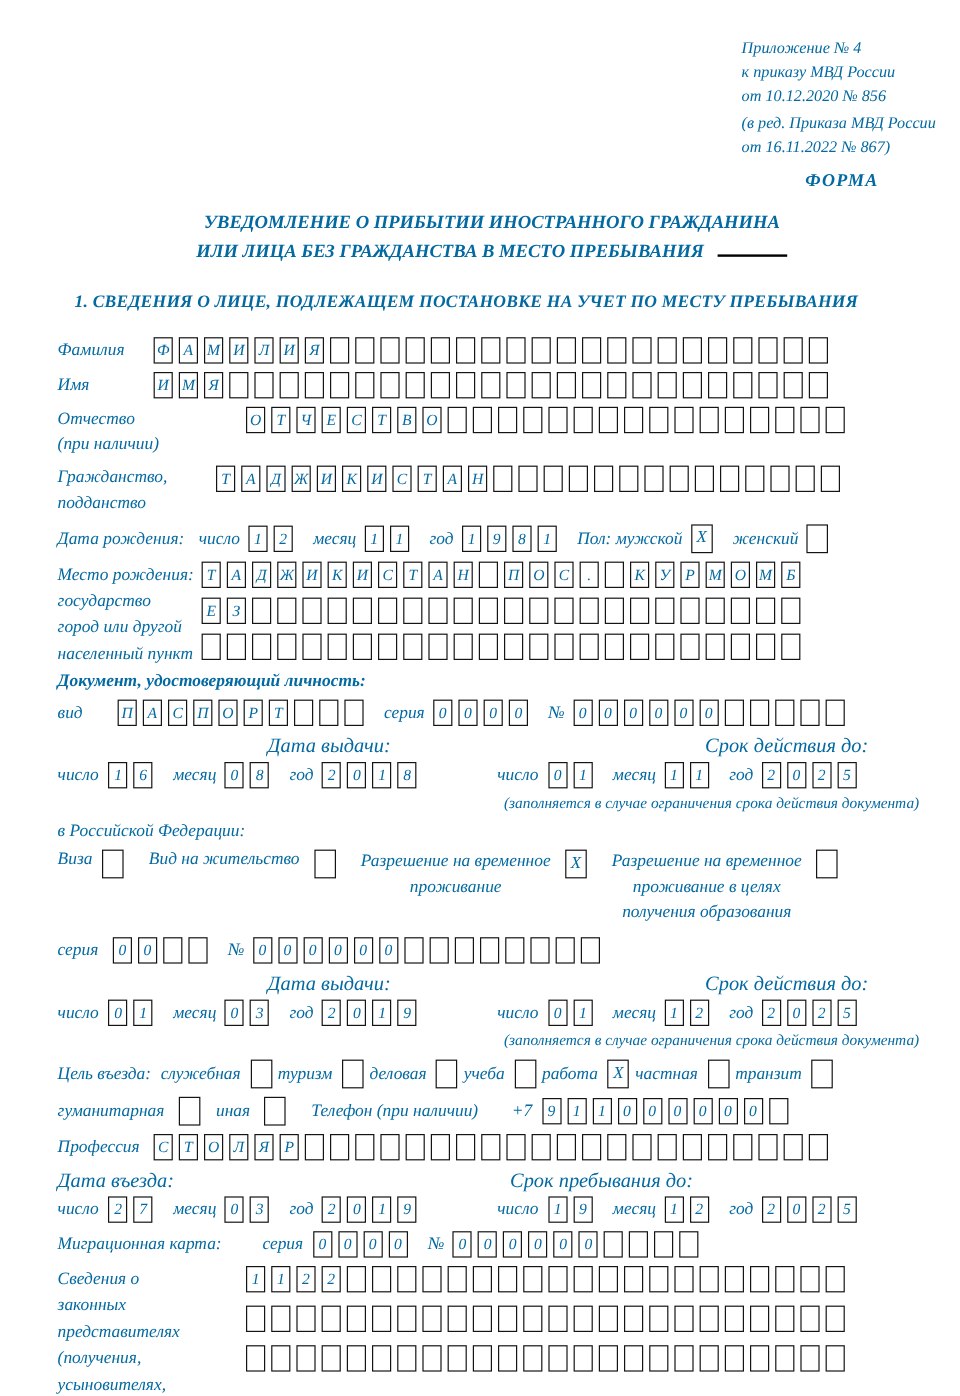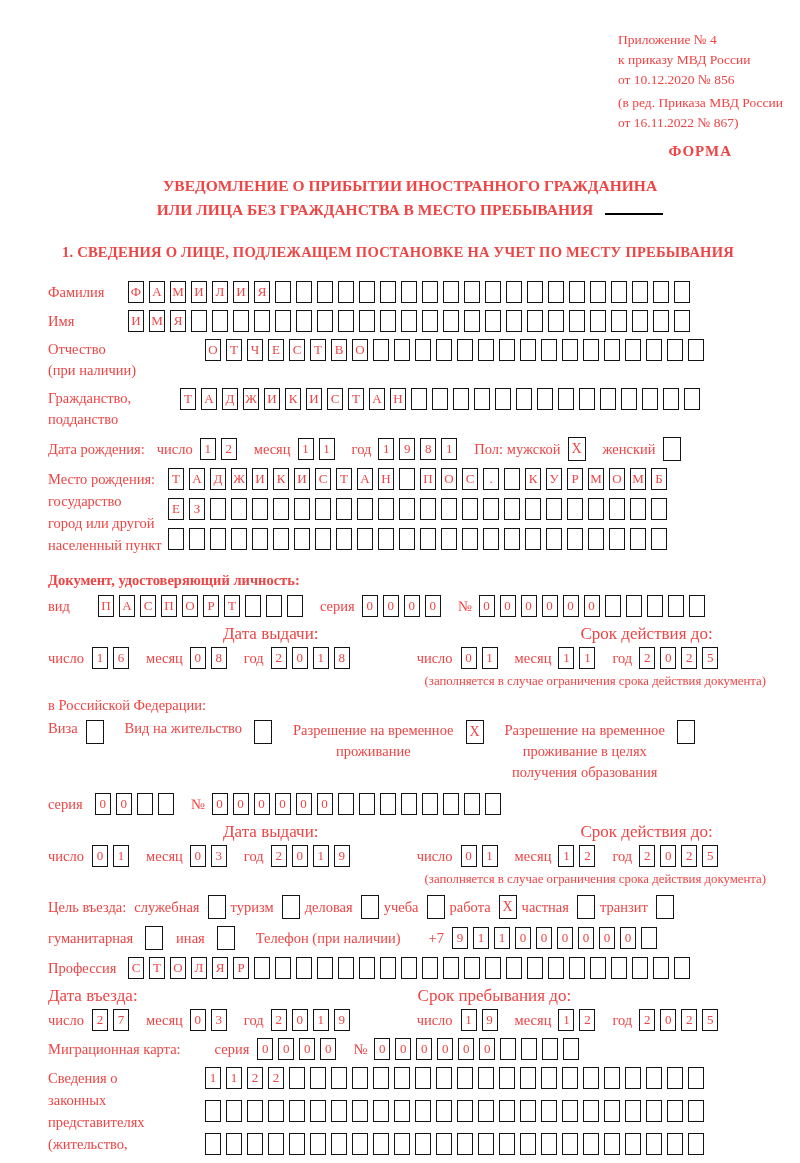--- a/index.html
+++ b/index.html
@@ -1,21 +1,21 @@
 <!DOCTYPE html>
 <html><head>
 <meta charset="utf-8">
 <style>
   html,body{margin:0;padding:0;background:#ffffff;}
   .page{
     width:800px;height:1163px;box-sizing:border-box;
     padding:30px 28px 0 48px;
-    background:#fff;color:#ef4444;
+    background:#fff;color:#0369a1;
     font-family:"Liberation Serif","DejaVu Serif",serif;
-    position:relative;overflow:hidden;
+    position:relative;overflow:hidden;font-style:italic;
   }
   .annex{margin-left:570px;font-size:13.5px;line-height:20px;white-space:nowrap;}
   .edition{margin-top:3px;}
   .forma{font-weight:bold;font-size:15px;text-align:right;padding-right:40px;margin-top:10px;letter-spacing:1px;}
   .title{text-align:center;font-weight:bold;font-size:15.5px;line-height:24px;margin-top:14px;}
   .blank-line{display:inline-block;width:58px;border-bottom:2px solid #000;height:13px;margin-left:12px;}
   .sec1{font-weight:bold;font-size:14.6px;margin:22px 0 20px 14px;letter-spacing:0.2px;white-space:nowrap;}
   .row{display:flex;align-items:center;margin-bottom:7px;font-size:14.5px;}
   .row.top{align-items:flex-start;}
   .lbl{flex-shrink:0;}
@@ -215,21 +215,21 @@
     <span class="sub">Пол: мужской</span>
     <span class="boxes cb">
         <span class="cell">X</span>
       </span>
     <span class="sub">женский</span>
     <span class="boxes cb">
         <span class="cell"></span>
       </span>
   </div>
 
-  <div class="row top" style="margin-bottom:14px;">
+  <div class="row top" style="margin-bottom:2px;">
     <span class="lbl2 w120">
       <span class="stack">Место рождения:</span><br>
       <span class="stack">государство</span><br>
       <span class="stack">город или другой</span><br>
       <span class="stack">населенный пункт</span>
     </span>
     <span class="cellrows">
       <span class="boxes">
           <span class="cell">Т</span>
           <span class="cell">А</span>
@@ -646,21 +646,21 @@
         <span class="cell"></span>
         <span class="cell"></span>
       </span>
   </div>
 
   <div class="row top" style="margin-bottom:0;">
     <span class="lbl2 w155">
       <span class="stack">Сведения о</span><br>
       <span class="stack">законных</span><br>
       <span class="stack">представителях</span><br>
-      <span class="stack">(жительство,</span><br>
+      <span class="stack">(получения,</span><br>
       <span class="stack">усыновителях,</span><br>
       
     </span>
     <span class="cellrows">
       <span class="boxes" style="margin-bottom:11px;">
           <span class="cell">1</span>
           <span class="cell">1</span>
           <span class="cell">2</span>
           <span class="cell">2</span>
           <span class="cell"></span>

